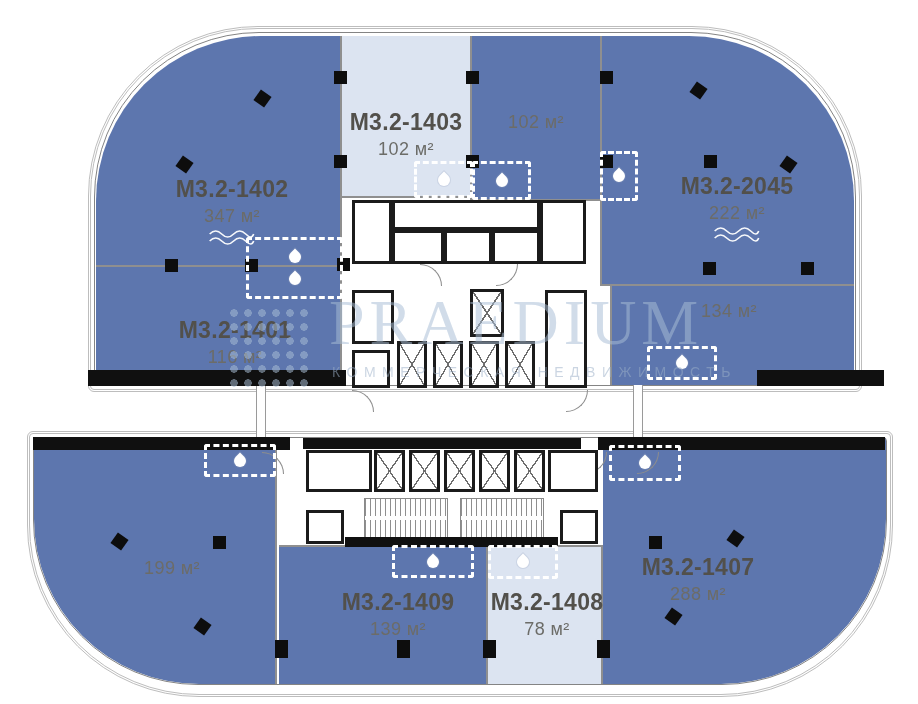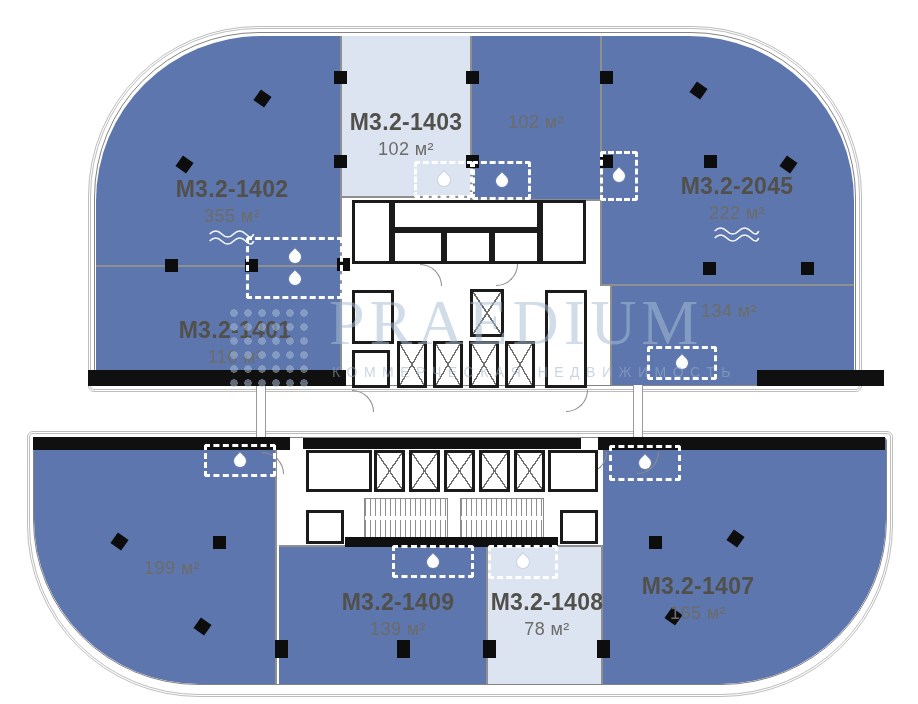--- a/index.html
+++ b/index.html
@@ -54,21 +54,21 @@
     <div class="wm-logo"></div>
     <div class="wm-brand">PRAEDIUM</div>
     <div class="wm-sub">КОММЕРЧЕСКАЯ НЕДВИЖИМОСТЬ</div>
   </div>
 <div class="unit fill-dark b-r" style="left: 96px; top: 267px; width: 246px; height: 119px;"></div>
     <div class="unit-label" style="left: 235px; top: 317px;">
       <div class="unit-name">M3.2-1401</div>
       <div class="unit-area">116 м²</div>
     </div>
     <div class="unit fill-dark b-r b-b" style="left: 96px; top: 36px; width: 246px; height: 231px; border-radius: 165px 0px 0px;"></div>
-    <div class="unit-label" style="left: 232px; top: 176px;"><div class="unit-name">M3.2-1402</div><div class="unit-area">355 м²</div><svg class="wave" width="48" height="17" viewBox="0 0 48 17">
+    <div class="unit-label" style="left: 232px; top: 176px;"><div class="unit-name">M3.2-1402</div><div class="unit-area">347 м²</div><svg class="wave" width="48" height="17" viewBox="0 0 48 17">
         <path d="M2 5 Q 8 -1 14 5 T 26 5 T 38 5 T 46 5" fill="none" stroke="#ffffff" stroke-width="1.6"></path>
         <path d="M2 12 Q 8 6 14 12 T 26 12 T 38 12 T 46 12" fill="none" stroke="#ffffff" stroke-width="1.6"></path>
       </svg></div>
     <div class="unit fill-light b-b" style="left: 342px; top: 36px; width: 128px; height: 162px;"></div>
     <div class="unit-label" style="left: 406px; top: 109px;">
       <div class="unit-name">M3.2-1403</div>
       <div class="unit-area">102 м²</div>
     </div>
     <div class="unit fill-dark b-l b-b" style="left: 470px; top: 36px; width: 130px; height: 165px;"></div>
     <div class="unit-label" style="left: 536px; top: 109px;">
@@ -77,23 +77,23 @@
     <div class="unit fill-dark b-l b-b" style="left: 600px; top: 36px; width: 254px; height: 250px; border-radius: 0px 165px 0px 0px;"></div>
     <div class="unit-label" style="left: 737px; top: 173px;"><div class="unit-name">M3.2-2045</div><div class="unit-area">222 м²</div><svg class="wave" width="48" height="17" viewBox="0 0 48 17">
         <path d="M2 5 Q 8 -1 14 5 T 26 5 T 38 5 T 46 5" fill="none" stroke="#ffffff" stroke-width="1.6"></path>
         <path d="M2 12 Q 8 6 14 12 T 26 12 T 38 12 T 46 12" fill="none" stroke="#ffffff" stroke-width="1.6"></path>
       </svg></div>
     <div class="unit fill-dark b-l" style="left: 610px; top: 286px; width: 244px; height: 100px;"></div>
     <div class="unit-label" style="left: 729px; top: 298px;">
       <div class="unit-area">134 м²</div>
     </div>
     <div class="unit fill-dark" style="left: 603px; top: 438px; width: 283px; height: 246px; border-radius: 0px 0px 165px;"></div>
-    <div class="unit-label" style="left: 698px; top: 554px; margin-top: 19px;">
+    <div class="unit-label" style="left: 698px; top: 554px;">
       <div class="unit-name">M3.2-1407</div>
-      <div class="unit-area">165 м²</div>
+      <div class="unit-area">288 м²</div>
     </div>
     <div class="unit fill-light b-r b-t" style="left: 488px; top: 545px; width: 115px; height: 139px;"></div>
     <div class="unit-label" style="left: 547px; top: 589px;">
       <div class="unit-name">M3.2-1408</div>
       <div class="unit-area">78 м²</div>
     </div>
     <div class="unit fill-dark b-r b-t" style="left: 279px; top: 545px; width: 209px; height: 139px;"></div>
     <div class="unit-label" style="left: 398px; top: 589px;">
       <div class="unit-name">M3.2-1409</div>
       <div class="unit-area">139 м²</div>

